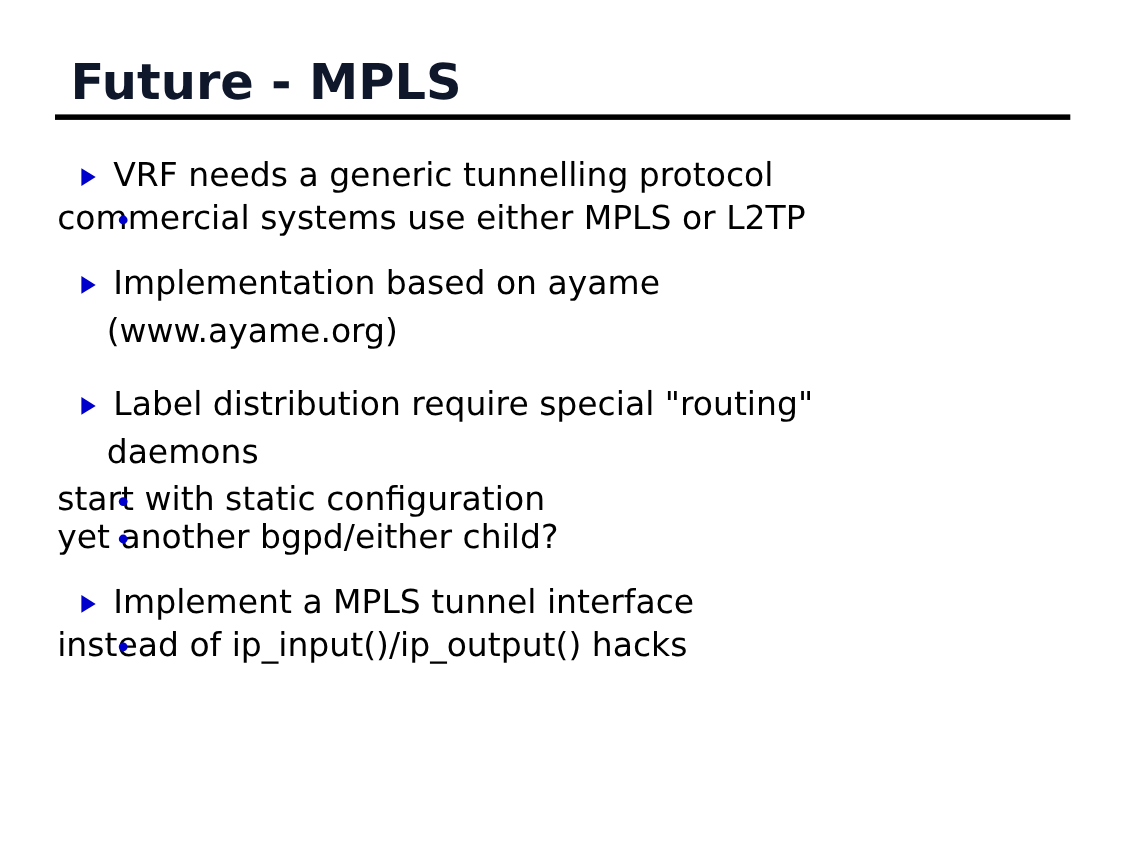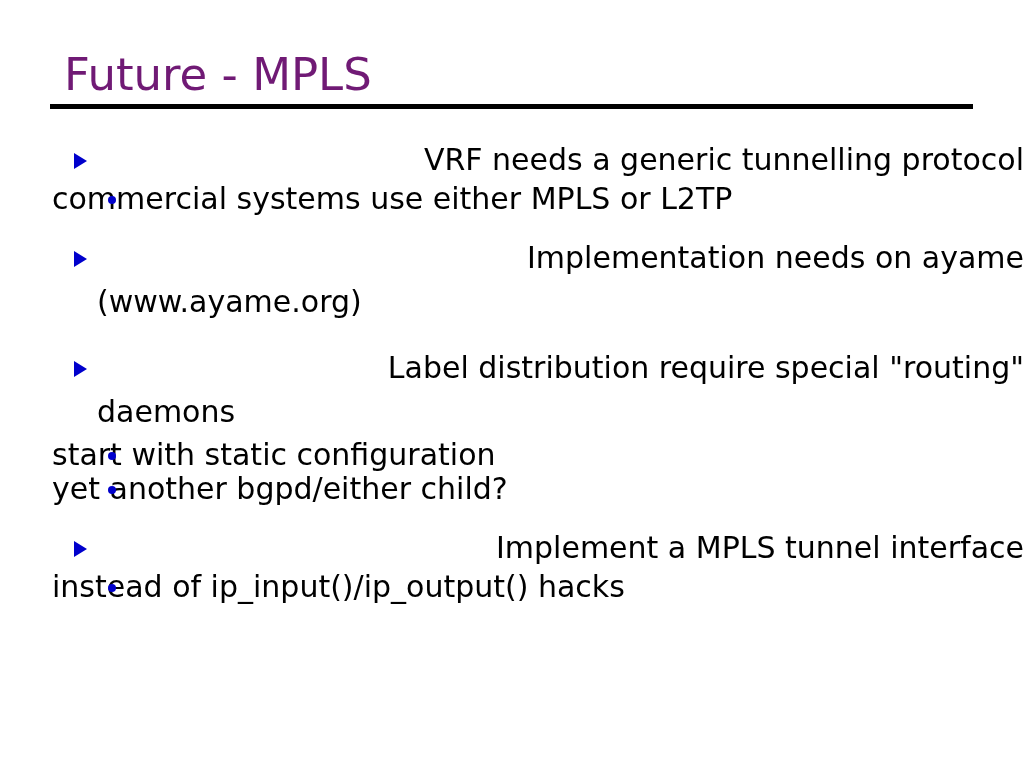--- a/index.html
+++ b/index.html
@@ -26,22 +26,22 @@
   
   .title-block {
     position: absolute;
     left: 50px;
     top: 48px;
     width: 923px;
   }
   .slide-title {
     font-size: 45px;
     line-height: 54px;
-    font-weight: normal;
-    color: #701a75;
+    font-weight: bold;
+    color: #0f172a;
     letter-spacing: 0px;
     padding-left: 14px;
     white-space: nowrap;
   }
   .title-rule {
     margin-top: 2px;
     width: 923px;
     height: 5px;
     background: #000000;
   }
@@ -74,21 +74,20 @@
     left: 74px;
     top: 13px;
     width: 0;
     height: 0;
     border-left: 13px solid #0000cc;
     border-top: 8px solid transparent;
     border-bottom: 8px solid transparent;
   }
   .l1-text {
     display: block;
-    text-align: right;
   }
   .l1-cont {
     display: block;
     padding-left: 97px;
     font-size: 30px;
     line-height: 48px;
     color: #000000;
   }
 
   
@@ -136,21 +135,21 @@
         <div class="l2">
           <span class="marker-dot"></span>
           <span class="l2-text">commercial systems use either MPLS or L2TP</span>
         </div>
       </div>
     </div>
 
     <div class="group">
       <div class="l1">
         <span class="marker-tri"></span>
-        <span class="l1-text">Implementation needs on ayame</span>
+        <span class="l1-text">Implementation based on ayame</span>
       </div>
       <div class="l1-cont">(www.ayame.org)</div>
     </div>
 
     <div class="group">
       <div class="l1">
         <span class="marker-tri"></span>
         <span class="l1-text">Label distribution require special "routing"</span>
       </div>
       <div class="l1-cont">daemons</div>

